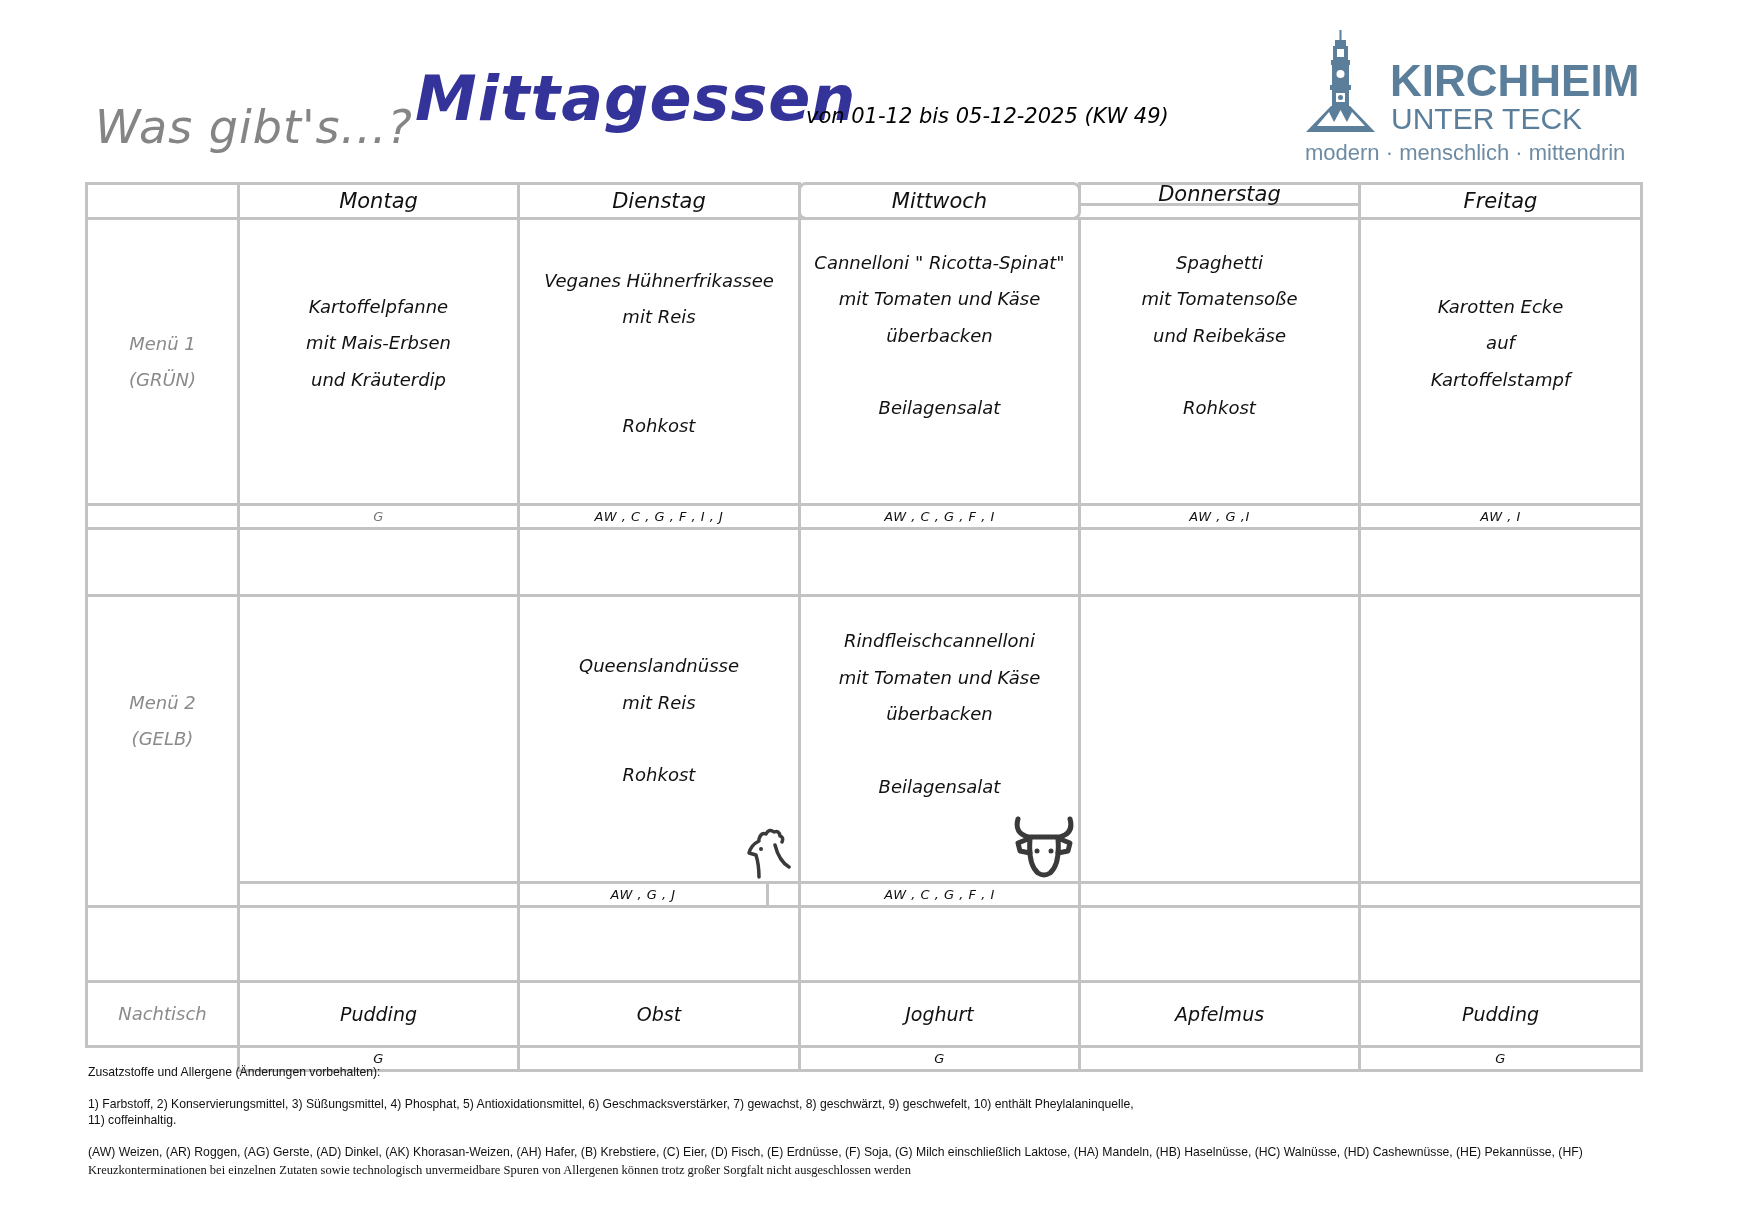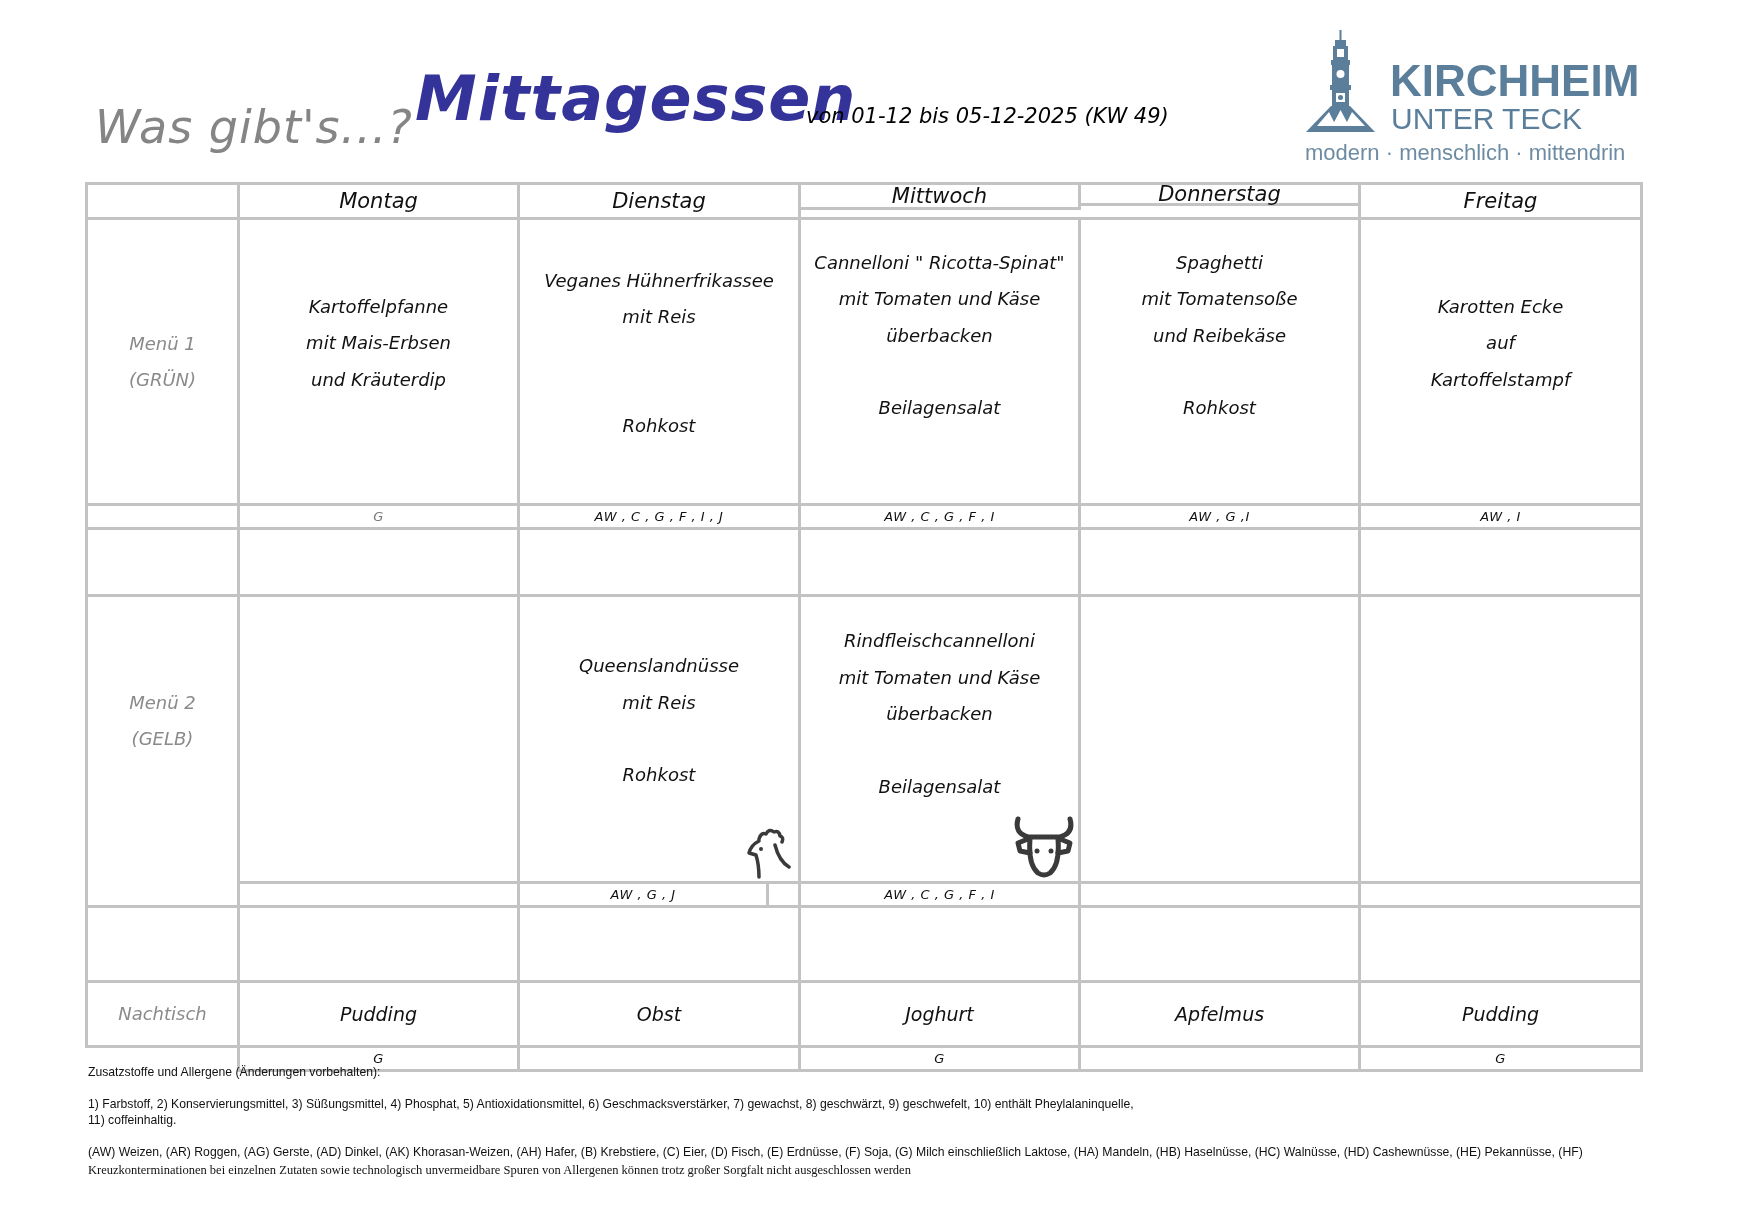--- a/index.html
+++ b/index.html
@@ -64,21 +64,21 @@
   <div class="slogan">modern · menschlich · mittendrin</div>
 </div>
 
 <div class="cell" style="left:85px;top:182px;width:155px;height:38px;"></div>
 <div class="cell" style="left:237px;top:182px;width:283px;height:38px;">
     <span class="day">Montag</span>
   </div>
 <div class="cell" style="left:517px;top:182px;width:284px;height:38px;">
     <span class="day">Dienstag</span>
   </div>
-<div class="cell" style="left:798px;top:182px;width:283px;height:28px;">
+<div class="cell" style="left:798px;top:182px;width:283px;height:38px;border-radius:8px;">
     <span class="day">Mittwoch</span>
   </div>
 <div class="cell" style="left:1078px;top:182px;width:283px;height:24px;">
     <span class="day">Donnerstag</span>
   </div>
 <div class="cell" style="left:1358px;top:182px;width:285px;height:38px;">
     <span class="day">Freitag</span>
   </div>
 
 <div class="cell" style="left:85px;top:217px;width:155px;height:289px;">

